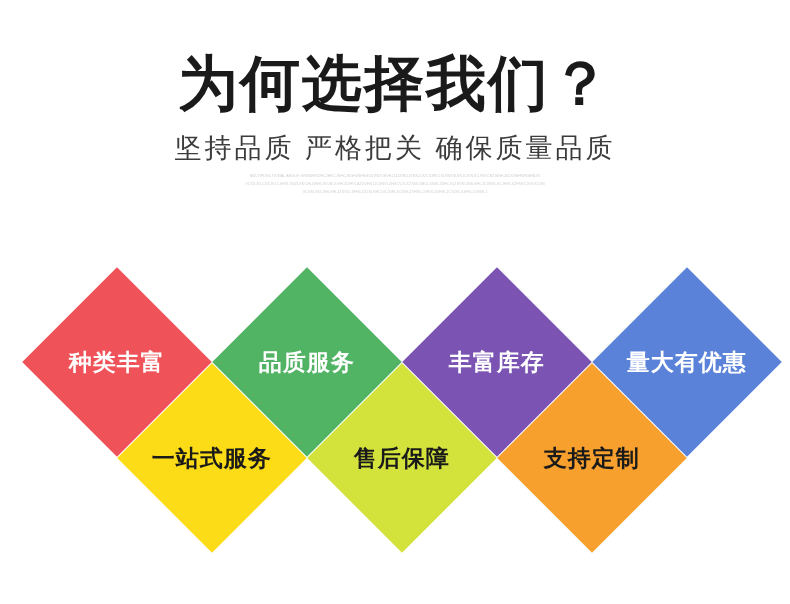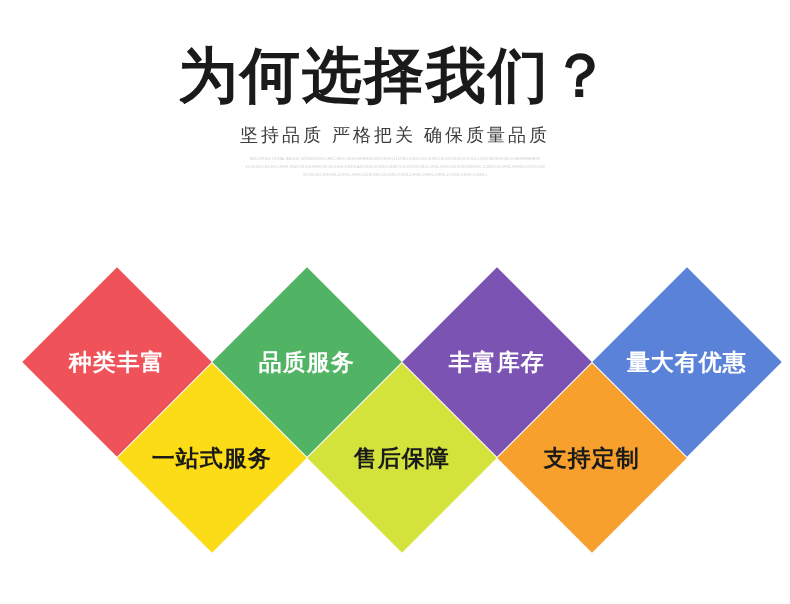--- a/index.html
+++ b/index.html
@@ -18,21 +18,21 @@
     width: 790px;
     height: 604px;
     background: #ffffff;
     overflow: hidden;
   }
 
   
   .header {
     position: absolute;
     left: 0;
-    top: 0;
+    top: 8px;
     width: 790px;
     text-align: center;
   }
   .main-title {
     margin: 0;
     padding-top: 44px;
     font-size: 60px;
     line-height: 1.08;
     font-weight: 700;
     color: #1a1a1a;
@@ -44,21 +44,21 @@
     padding-top: 14px;
     font-size: 34px;
     line-height: 1.1;
     font-weight: 700;
     color: #f2670d;
     letter-spacing: 1px;
   }
   .tag-line {
     margin: 0;
     padding-top: 17px;
-    font-size: 18px;
+    font-size: 27px;
     line-height: 1.1;
     font-weight: 400;
     color: #3c3c3c;
     letter-spacing: 3px;
   }
   .micro-block {
     margin: 0;
     padding-top: 9px;
     width: 450px;
     margin-left: auto;

